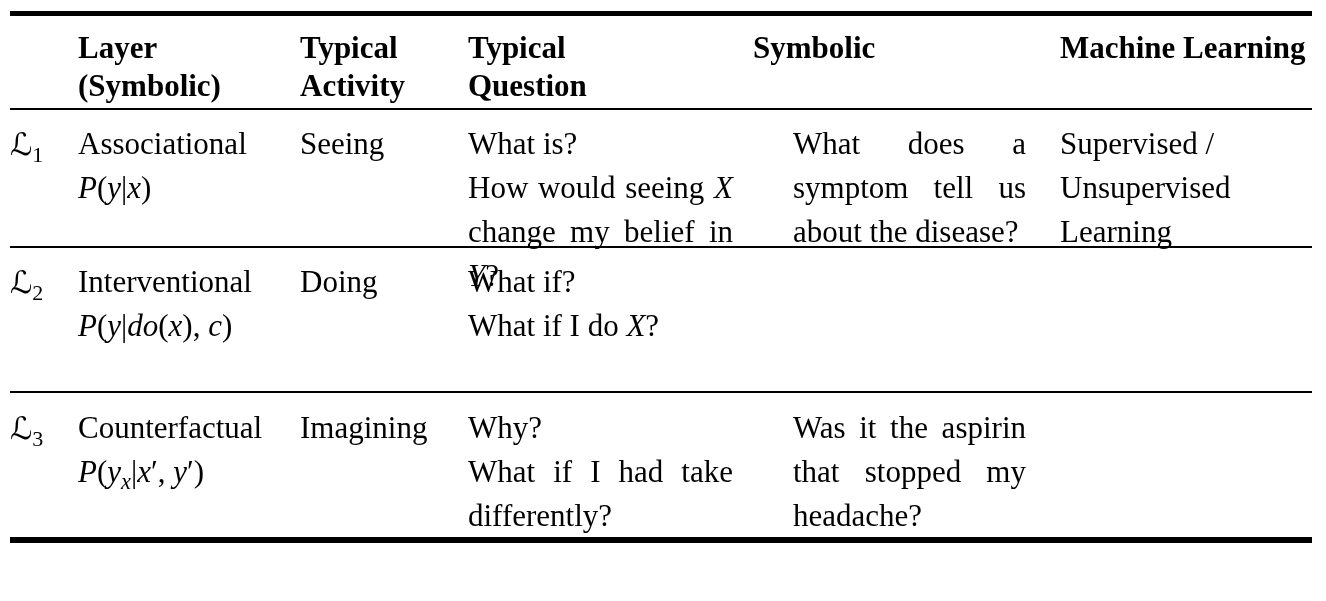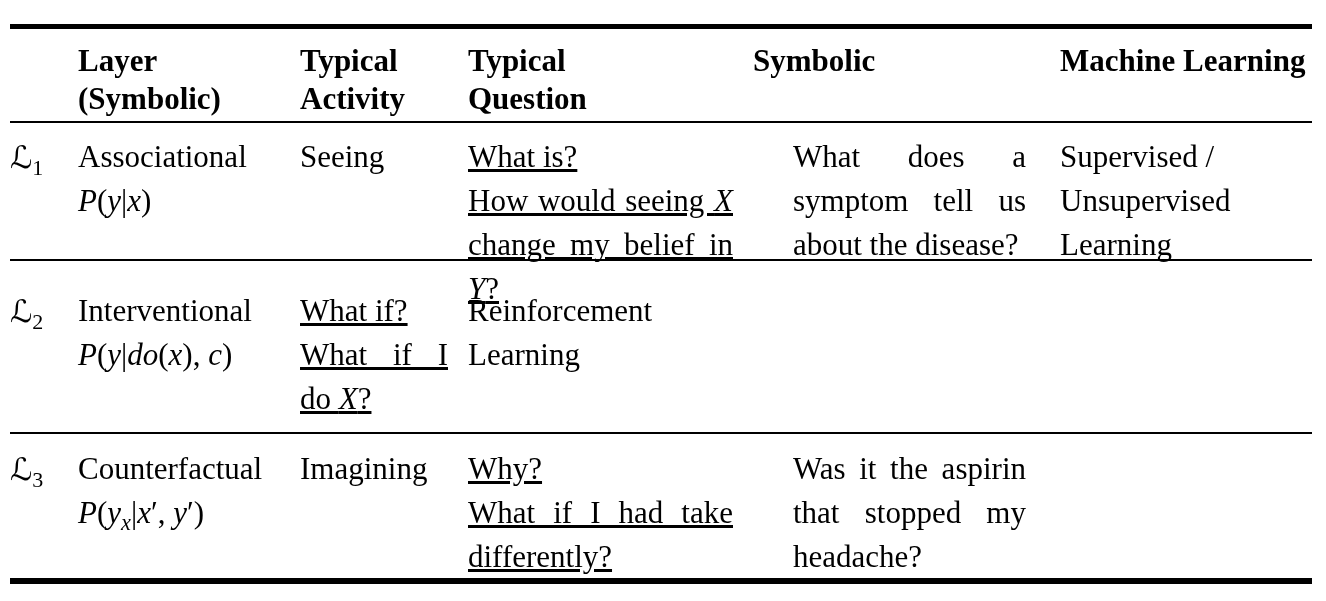--- a/index.html
+++ b/index.html
@@ -5,41 +5,41 @@
   html,body{margin:0;padding:0;background:#ffffff;}
   .page{
     position:relative;
     width:1326px;height:601px;
     background:#ffffff;
     color:#000;
     font-family:"Liberation Serif","DejaVu Serif",serif;
     overflow:hidden;
   }
   .ctable{
-    position:absolute;left:10px;top:24px;width:1302px;
+    position:absolute;left:10px;top:11px;width:1302px;
     border-top:5px solid #000;
     border-bottom:6px solid #000;
   }
   .row{
     display:grid;
     grid-template-columns:68px 222px 168px 285px 307px 252px;
     box-sizing:border-box;
     border-bottom:2px solid #000;
   }
   .row:last-child{border-bottom:none;}
   .header-row{
     height:94px;padding-top:13px;
     font-weight:bold;font-size:31px;line-height:38px;
   }
   .body-row{font-size:31px;line-height:44px;}
   .r1{height:138px;padding-top:12px;}
-  .r2{height:173px;padding-top:28px;}
+  .r2{height:145px;padding-top:12px;}
   .r3{height:144px;padding-top:13px;}
   .cell{box-sizing:border-box;overflow:visible;}
-  .cell.q{padding-right:20px;text-decoration:underline;}
+  .cell.q{padding-right:20px;}
   .cell.ex{padding-right:34px;text-align:justify;margin-left:40px;}
   .cell.ml{padding-right:2px;}
   .para{text-align:justify;}
   .math i, .cell i{font-style:italic;}
   sub{font-size:0.72em;line-height:0;}
   .lsym{font-family:"DejaVu Serif","DejaVu Sans",serif;}
   .lsym-sub{font-size:22px;}
 </style>
 </head>
 <body>
@@ -70,25 +70,25 @@
       <div class="cell ex">What does a symp­tom tell us about the disease?</div>
       <div class="cell ml">Supervised / Unsupervised Learning</div>
     </div>
 
     <div class="row body-row r2">
       <div class="cell"><span class="lsym">ℒ</span><sub class="lsym-sub">2</sub></div>
       <div class="cell">
         <div>Interventional</div>
         <div class="math"><i>P</i>(<i>y</i>|<i>d</i><i>o</i>(<i>x</i>), <i>c</i>)</div>
       </div>
+      <div class="cell">Doing</div>
       <div class="cell q">
           <div class="para">What if?</div>
           <div class="para">What if I do <i>X</i>?</div>
         </div>
-      <div class="cell ml">Reinforcement Learning</div>
     </div>
 
     <div class="row body-row r3">
       <div class="cell"><span class="lsym">ℒ</span><sub class="lsym-sub">3</sub></div>
       <div class="cell">
         <div>Counterfactual</div>
         <div class="math"><i>P</i>(<i>y</i><sub><i>x</i></sub>|<i>x</i>′, <i>y</i>′)</div>
       </div>
       <div class="cell">Imagining</div>
       <div class="cell q">

